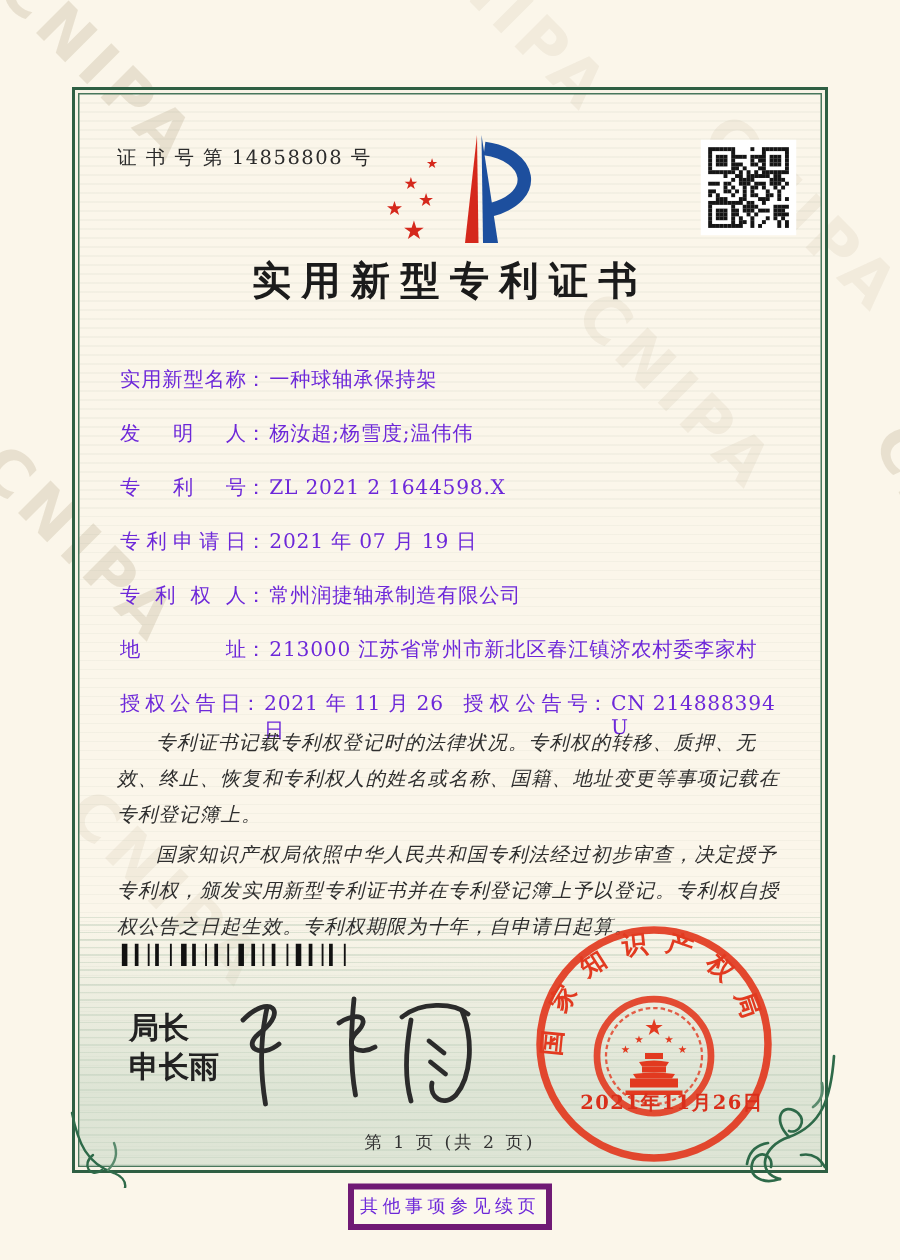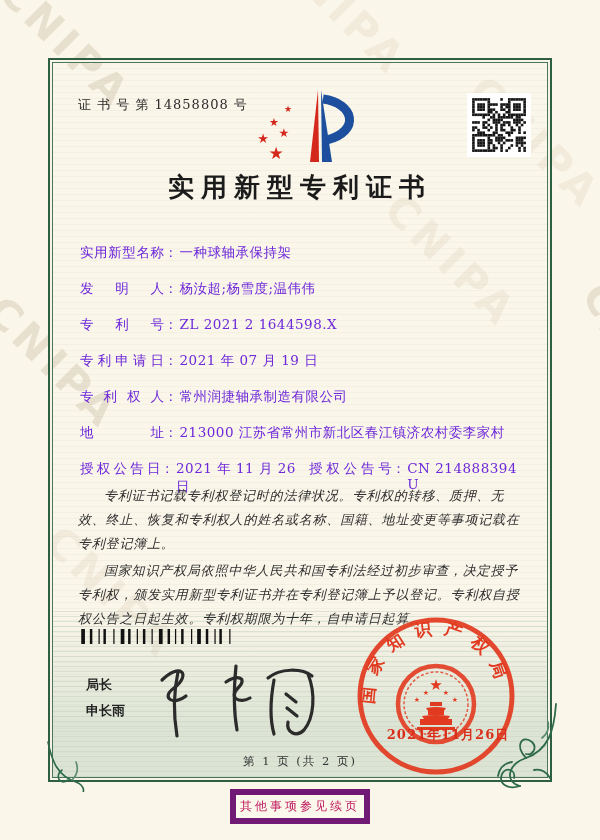--- a/index.html
+++ b/index.html
@@ -37,31 +37,31 @@
   .fcolon{margin:0 2px 0 0;}
   .fvalue{letter-spacing:0.5px;}
   .grant-first{display:flex;align-items:flex-start;width:232px;}
 
   .paras{left:78px;top:484px;width:448px;}
   .paras p{margin:0 0 3px 0;font-size:13px;line-height:1.85;text-indent:2em;
            font-style:italic;letter-spacing:0.8px;color:#2e2e2e;}
 
   .barcode-wrap{left:80px;top:629px;}
   .signer{left:86px;top:672px;font-family:"DejaVu Sans","Liberation Sans",sans-serif;
-          font-size:13px;font-weight:bold;color:#222;line-height:26px;}
+          font-size:20px;font-weight:bold;color:#222;line-height:26px;}
   .signature{left:140px;top:650px;}
 
   .seal-wrap{left:352px;top:612px;width:168px;height:168px;}
   .seal-date{left:368px;top:726px;width:160px;text-align:center;font-size:13px;font-weight:bold;
              color:#d92f1b;letter-spacing:1px;}
 
   .page-footer{left:48px;top:754px;width:504px;text-align:center;font-size:11.5px;
                letter-spacing:2px;color:#333;}
-  .note{top:789px;left:50%;transform:translateX(-50%);border:6px solid #701a75;
-        background:#fcf8ec;padding:3px 4px;font-size:12px;letter-spacing:3px;color:#be185d;
+  .note{top:789px;left:50%;transform:translateX(-50%);border:4px solid #701a75;
+        background:#fcf8ec;padding:3px 4px;font-size:12px;letter-spacing:3px;color:#6d28d9;
         white-space:nowrap;}
 </style>
 </head>
 <body>
 
 <div class="page">
 
   <span class="wm" style="left:-18px;top:18px;">CNIPA</span>
   <span class="wm light" style="left:258px;top:-16px;">CNIPA</span>
   <span class="wm light" style="left:452px;top:118px;">CNIPA</span>

